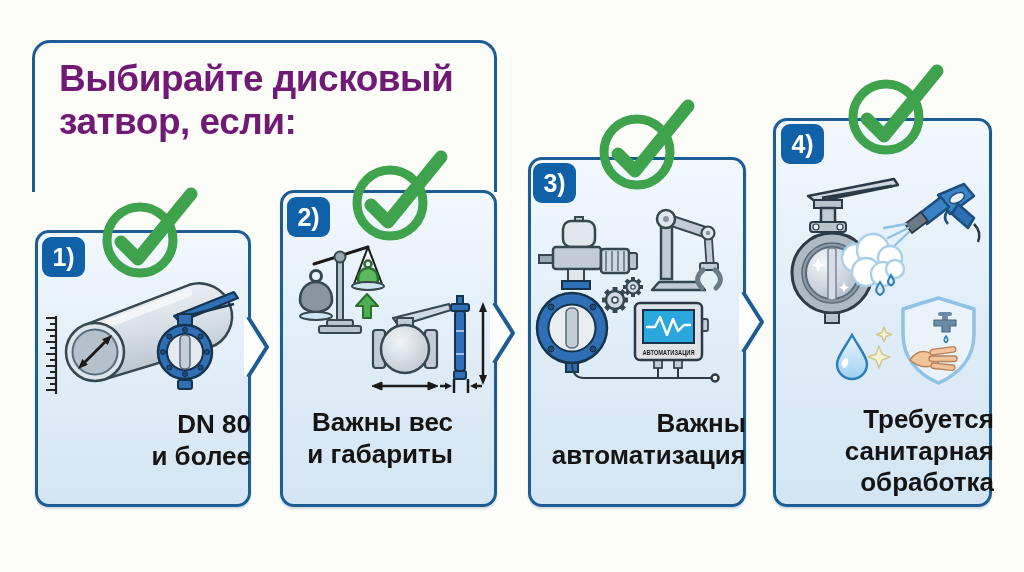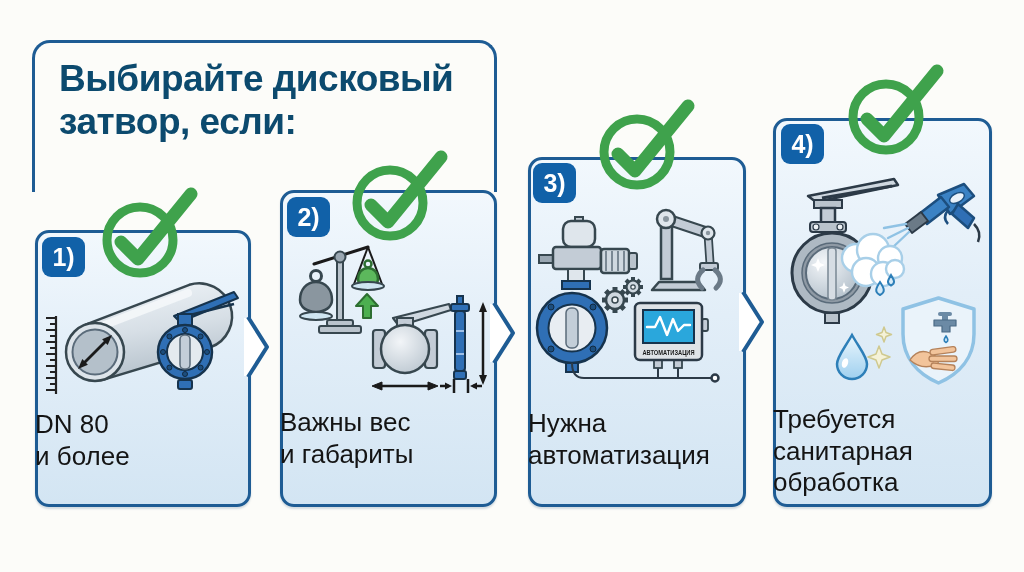--- a/index.html
+++ b/index.html
@@ -9,21 +9,21 @@
     font-family:"Liberation Sans", sans-serif;
   }
   .title-box{
     position:absolute;left:32px;top:40px;width:465px;height:152px;
     border:3px solid #1E5C94;border-bottom:none;
     border-radius:18px 18px 0 0;
     box-sizing:border-box;
   }
   .title-text{
     position:absolute;left:24px;top:14px;width:420px;
-    font-size:37px;font-weight:800;line-height:1.17;color:#0c4a6e;
+    font-size:37px;font-weight:800;line-height:1.17;color:#701a75;
     white-space:pre-line;letter-spacing:-0.5px;
   }
   .card{
     position:absolute;
     border:3px solid #1E5C94;border-radius:14px;
     background:linear-gradient(180deg,#f2f8fd 0%,#e2eef8 45%,#d3e5f3 100%);
     box-sizing:border-box;
     box-shadow:0 2px 2px rgba(25,70,115,0.18);
   }
   .card1{left:35px;top:230px;width:216px;height:277px;}
@@ -35,22 +35,22 @@
     background:#1161A8;border-radius:9px;
     color:#fff;font-size:25px;font-weight:800;
     display:flex;align-items:center;justify-content:center;
     z-index:6;
   }
   .badge1{left:42px;top:237px;}
   .badge2{left:287px;top:197px;}
   .badge3{left:533px;top:163px;}
   .badge4{left:781px;top:124px;}
   .caption{
-    position:absolute;left:0;right:0;text-align:left;
-    font-size:26px;font-weight:400;line-height:1.22;color:#141414;
+    position:absolute;left:0;right:0;text-align:right;
+    font-size:26px;font-weight:700;line-height:1.22;color:#141414;
     white-space:pre-line;z-index:5;
   }
   .cap1{top:179px;} .cap2{top:217px;} .cap3{top:251px;} .cap4{top:286px;}
   .check{position:absolute;z-index:7;}
   .chk1{left:95px;top:174px;}
   .chk2{left:345px;top:137px;}
   .chk3{left:592px;top:86px;}
   .chk4{left:841px;top:51px;}
   .chev{position:absolute;z-index:8;}
   .chev1{left:244px;top:315px;}
@@ -351,17 +351,17 @@
       <rect x="151" y="194" width="28" height="5.5" rx="2.7"></rect>
       <rect x="153" y="202" width="24" height="5.5" rx="2.7" transform="rotate(6 165 205)"></rect>
     </g>
   </g>
 </svg>
 
 <div class="caption cap1" style="position:absolute;left:35px;width:216px;top:409px;">DN 80
 и более</div>
 <div class="caption cap2" style="position:absolute;left:280px;width:173px;top:407px;">Важны вес
 и габариты</div>
-<div class="caption cap3" style="position:absolute;left:528px;width:218px;top:408px;">Нужна
+<div class="caption cap3" style="position:absolute;left:528px;width:218px;top:408px;">Важны
 автоматизация</div>
 <div class="caption cap4" style="position:absolute;left:773px;width:221px;top:404px;">Требуется
 санитарная
 обработка</div>
 
 </body></html>

